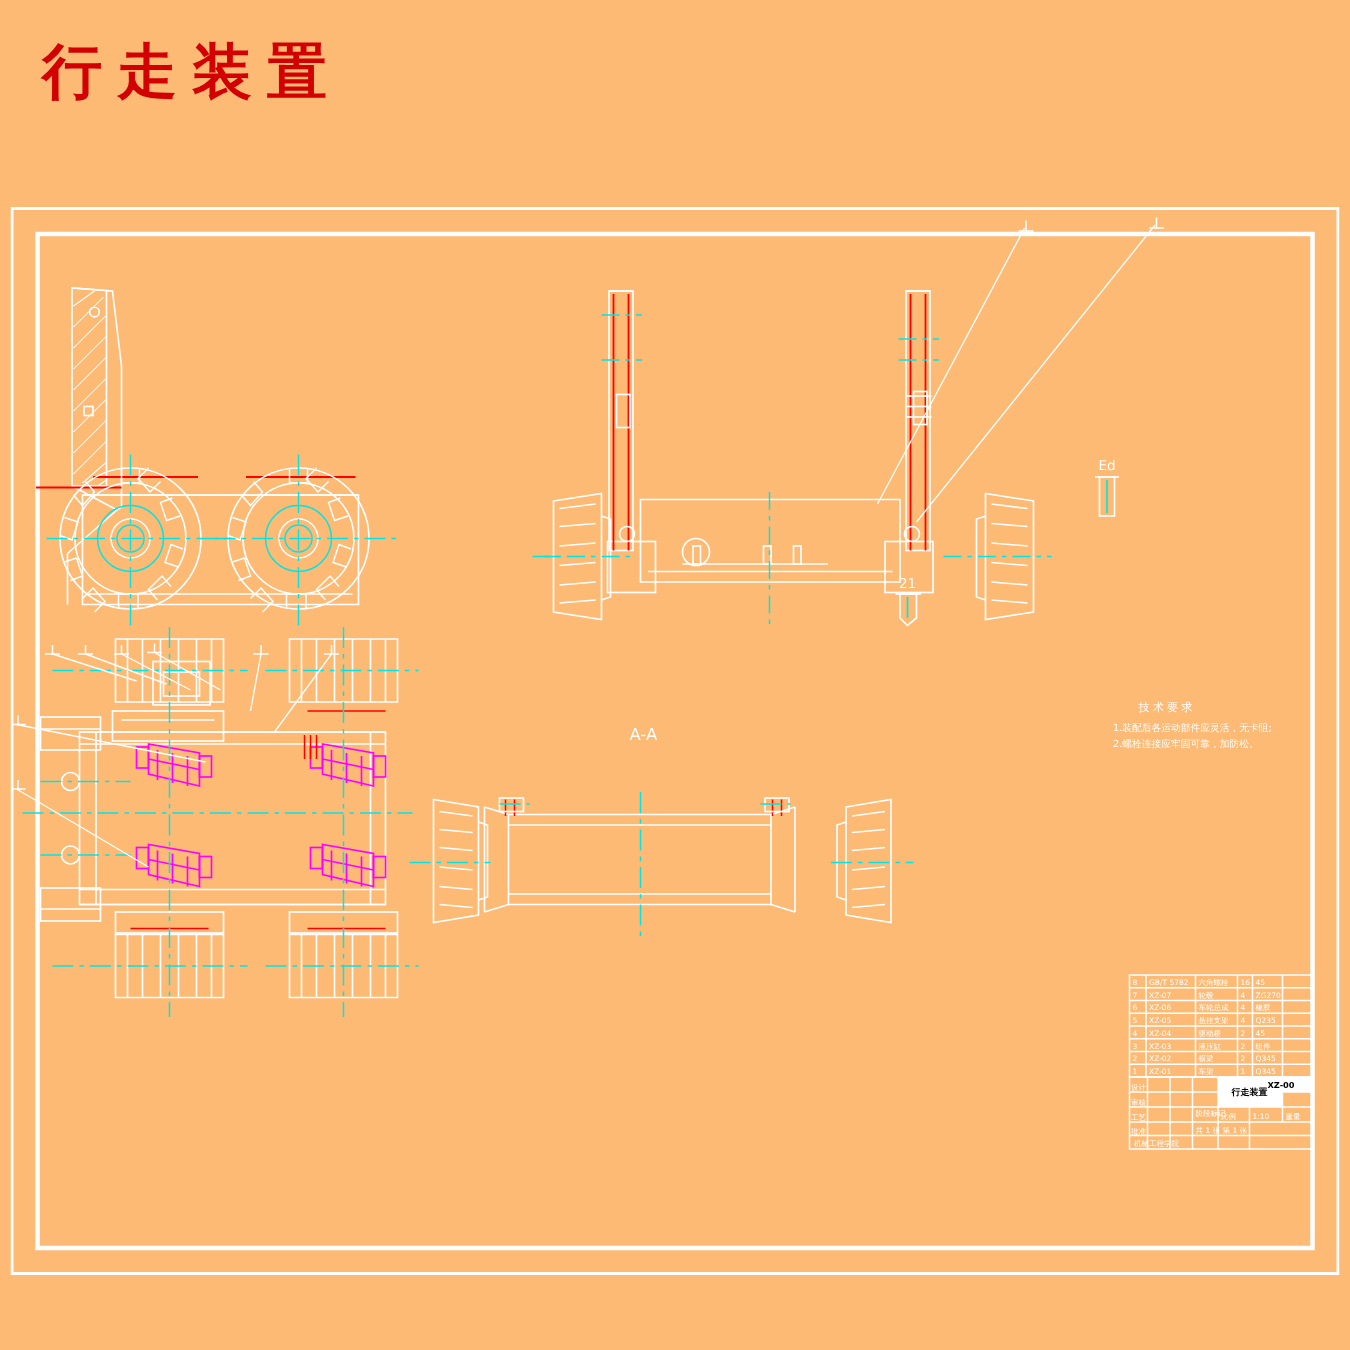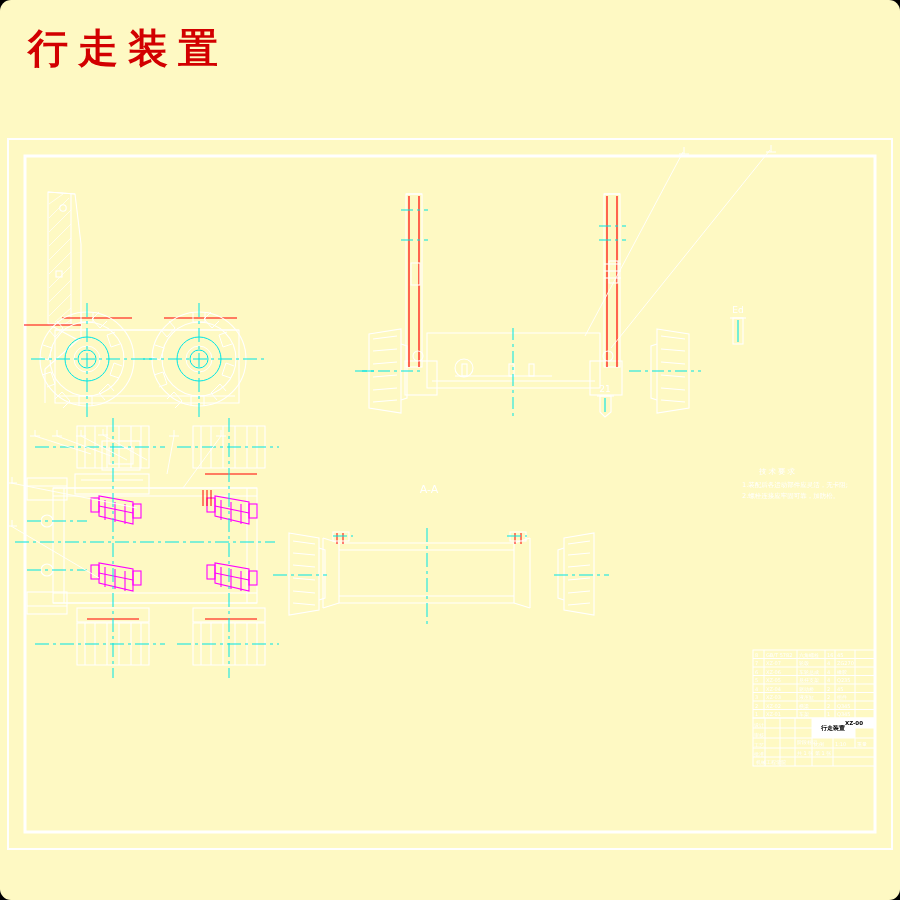--- a/index.html
+++ b/index.html
@@ -1,17 +1,17 @@
 <!DOCTYPE html>
 <html><head>
 <meta charset="utf-8">
 <style>
   html,body{margin:0;padding:0;background:#000;}
   body{width:900px;height:900px;overflow:hidden;font-family:"DejaVu Sans",sans-serif;}
-  #root{position:relative;width:900px;height:900px;background:#fef9c3;border-radius:11px;}
+  #root{position:relative;width:900px;height:900px;background:#fdba74;}
   #title-text{
     position:absolute;left:28px;top:28px;
     font-family:"DejaVu Serif",serif;
     font-size:40px;font-weight:700;letter-spacing:10px;
     color:#d20000;line-height:1;white-space:nowrap;
   }
   #sheet{position:absolute;left:7px;top:138px;width:886px;height:712px;}
   svg{display:block;}
   .nb{fill:none;}
 </style>

